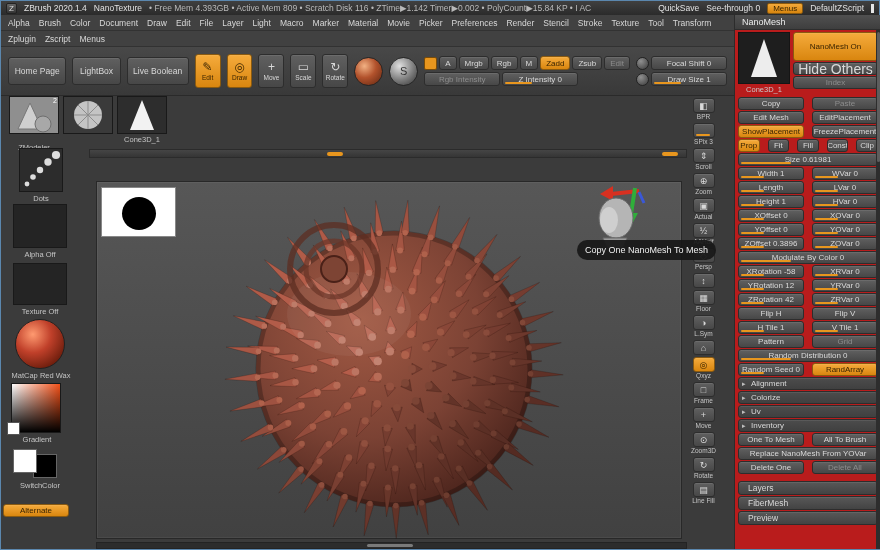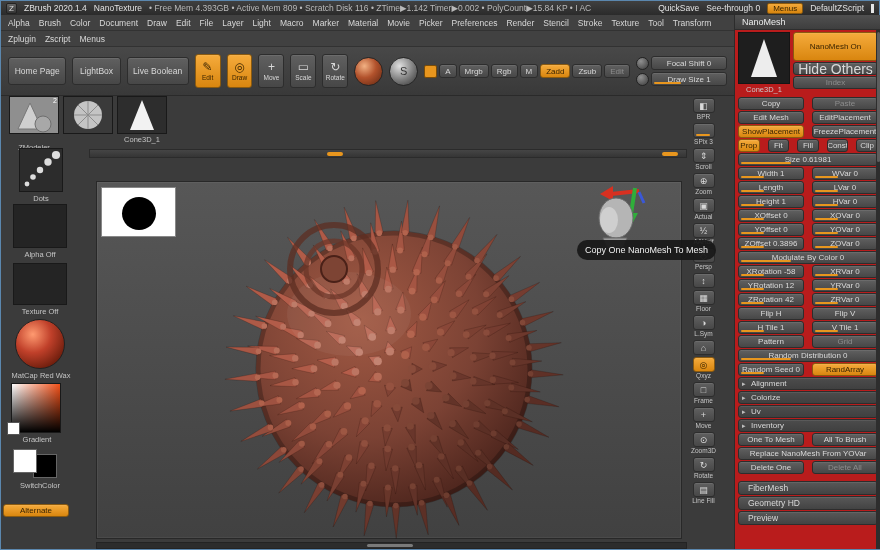--- a/index.html
+++ b/index.html
@@ -173,20 +173,24 @@
         <div class="tb-stack">
           <div class="tb-row">
             <span class="swatchA"></span>
             <div class="btn tb-sm">A</div>
             <div class="btn tb-sm">Mrgb</div>
             <div class="btn tb-sm">Rgb</div>
             <div class="btn tb-sm">M</div>
             <div class="btn tb-sm on">Zadd</div>
             <div class="btn tb-sm">Zsub</div>
             <div class="btn tb-sm dim">Edit</div>
+          </div>
+          <div class="tb-row">
+            <div class="btn tb-sm tb-wide dim">Rgb Intensity</div>
+            <div class="btn tb-sm tb-wide slider">Z Intensity 0</div>
           </div>
         </div>
 
         <div class="tb-stack">
           <div class="tb-row">
             <span class="dial"></span>
             <div class="btn tb-sm tb-wide">Focal Shift 0</div>
           </div>
           <div class="tb-row">
             <span class="dial"></span>
@@ -835,24 +839,24 @@
             </div>
 
             <div class="prow">
               <div class="btn">Delete One</div>
               <div class="btn dim">Delete All</div>
             </div>
           </div>
 
         <div class="palettes">
 
+            <div class="btn palette-bar">Layers</div>
 
             <div class="btn palette-bar">FiberMesh</div>
 
-            <div class="btn palette-bar">Geometry HD</div>
 
             <div class="btn palette-bar">Preview</div>
           </div>
       </div>
       <div class="panel-scroll"></div>
     </div>
   </div>
 </div>
 
 </body></html>

